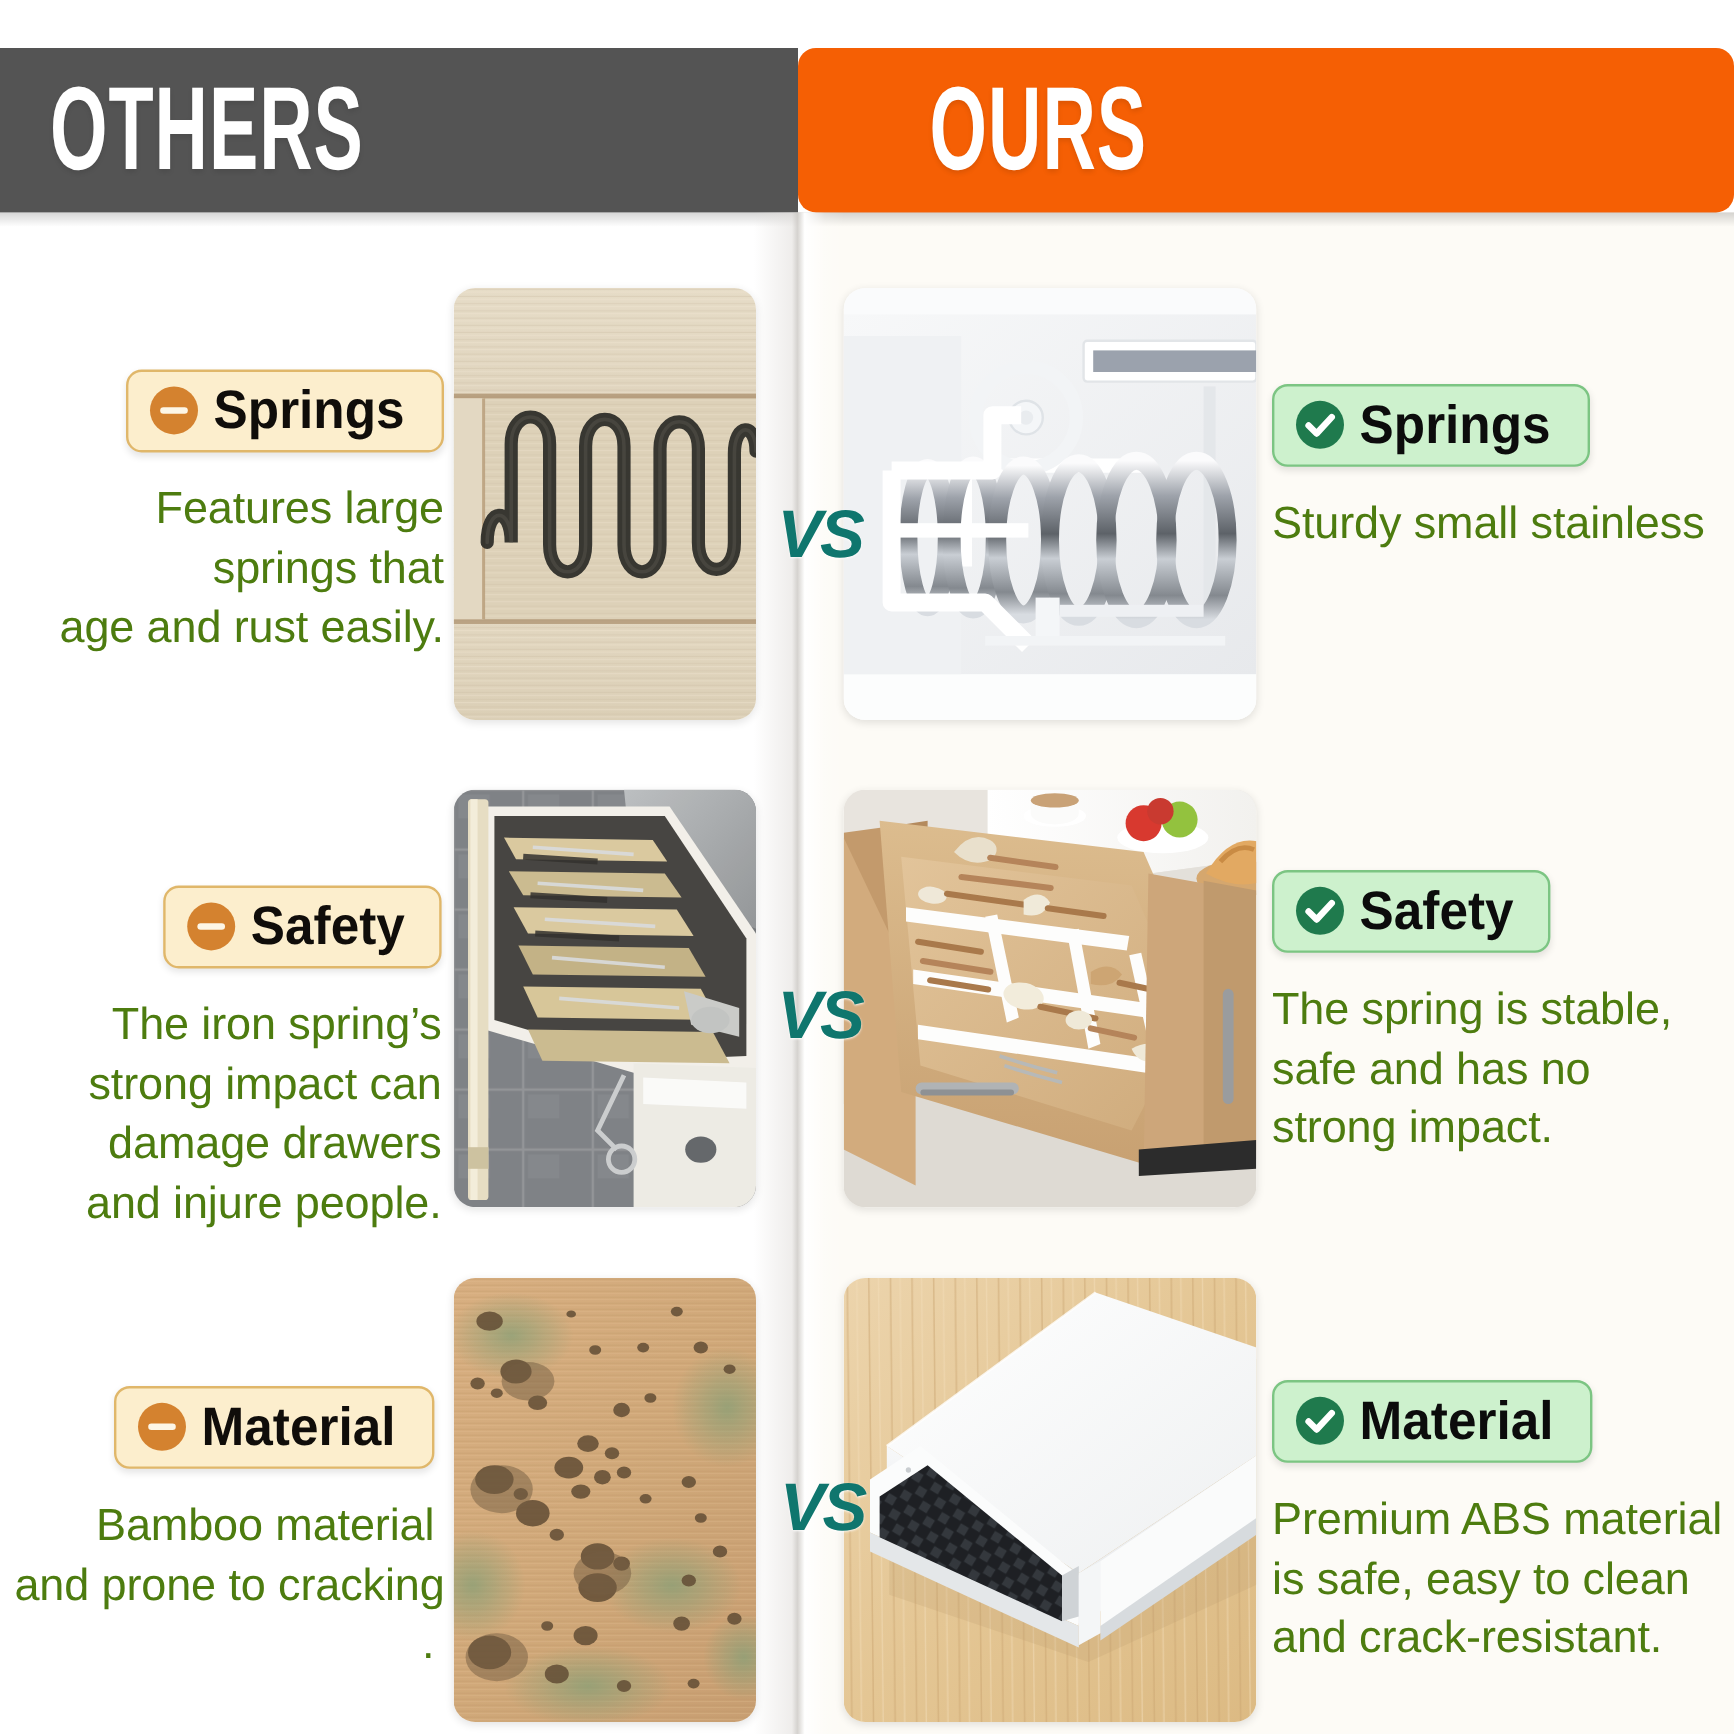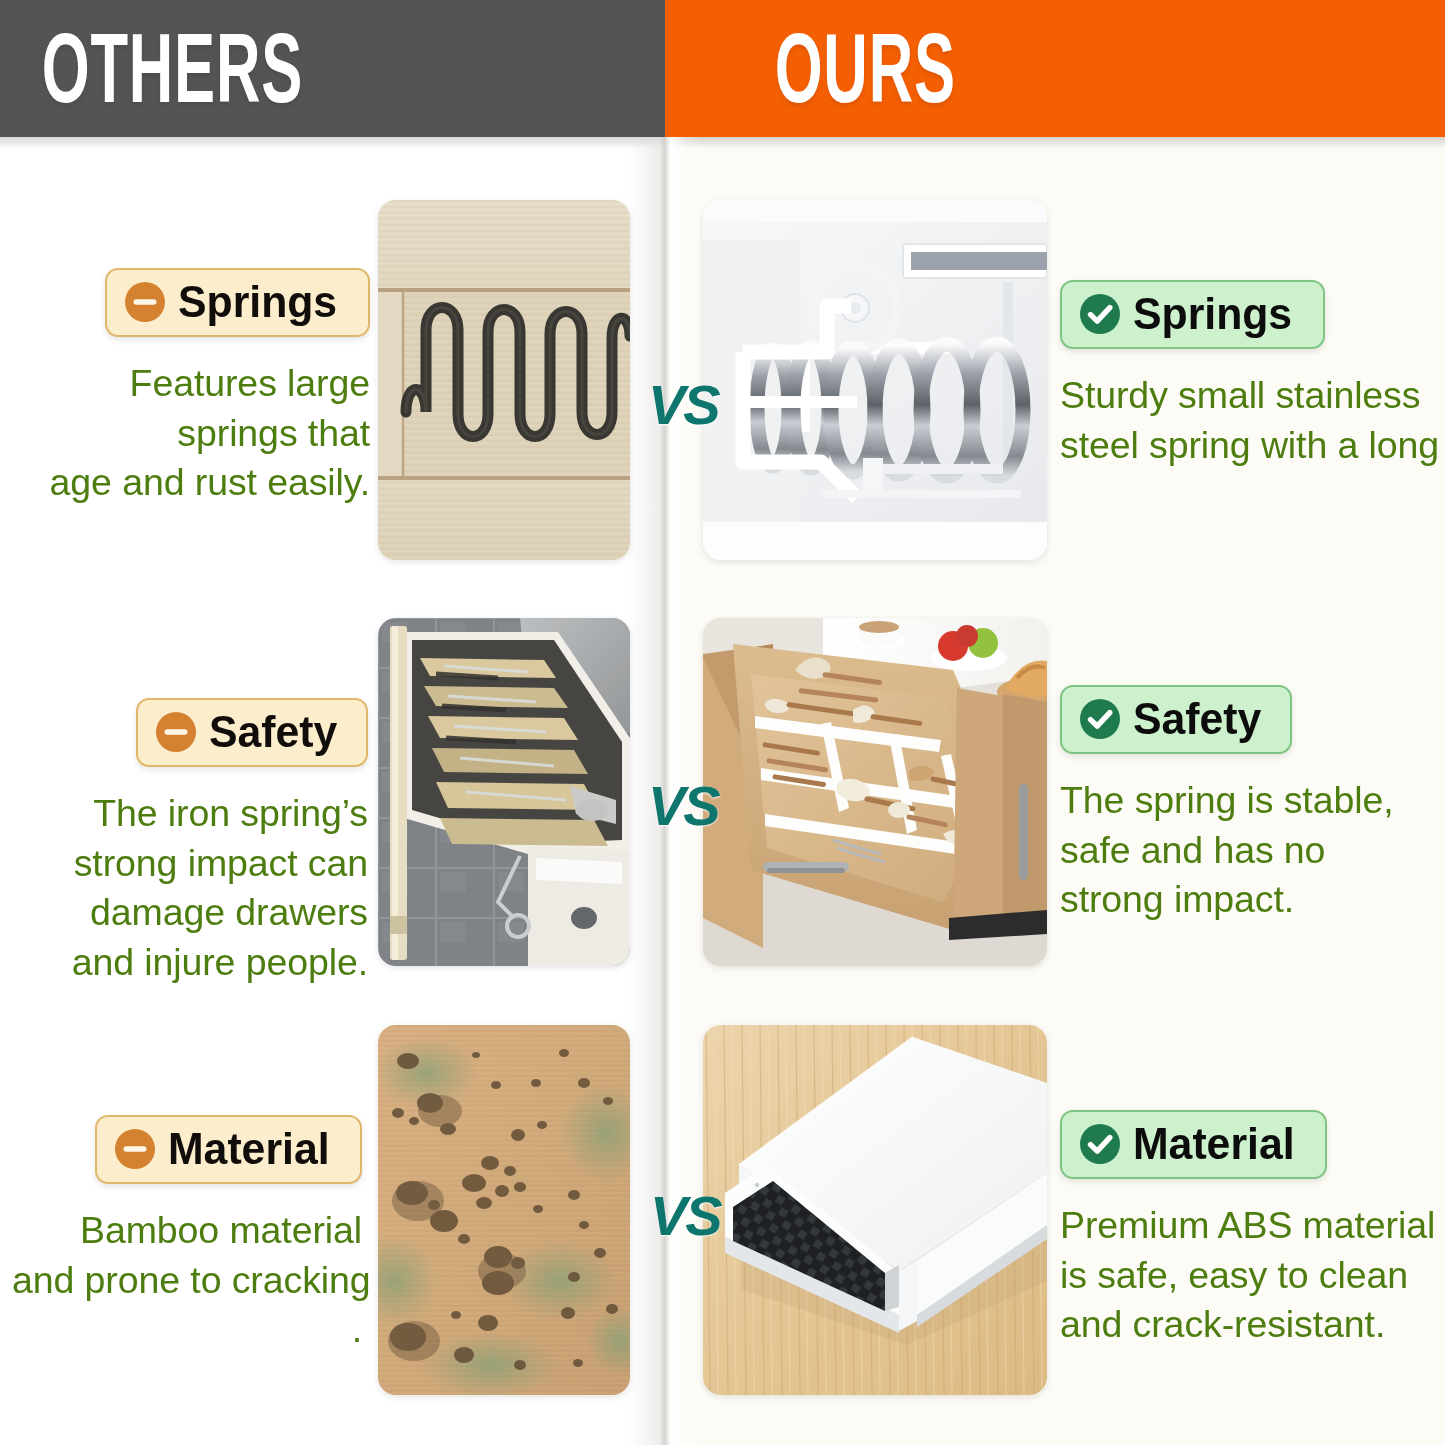--- a/index.html
+++ b/index.html
@@ -6,20 +6,21 @@
   html, body {
     width: 1445px; height: 1445px;
     font-family: "Liberation Sans", sans-serif;
     background: #ffffff;
     overflow: hidden;
   }
   #page {
     position: relative;
     width: 1445px; height: 1359px;
     background: #ffffff;
+    margin-top: 40px;
   }
 
   
   .bg-left {
     position: absolute; left: 0; top: 137px;
     width: 665px; height: 1308px;
     background: #ffffff;
   }
   .bg-right {
     position: absolute; left: 665px; top: 137px;
@@ -39,21 +40,21 @@
     pointer-events: none;
   }
 
   
   .header { position: absolute; left: 0; top: 0; width: 1445px; height: 137px; }
   .header-half {
     position: absolute; top: 0; height: 137px;
     display: flex; align-items: center; justify-content: center;
   }
   .header-left { left: 0; width: 665px; background: #545454; }
-  .header-right { left: 665px; width: 780px; background: #f55f04; }
+  .header-right { left: 665px; width: 780px; background: #f55f04; border-radius: 15px; }
   .header-title {
     color: #ffffff;
     font-family: "Liberation Sans", sans-serif;
     font-weight: bold;
     font-size: 77px;
     letter-spacing: 1px;
     transform: scaleX(0.80) scaleY(1.28);
     transform-origin: center center;
     white-space: nowrap;
     text-shadow: 0 2px 4px rgba(0,0,0,0.10);
@@ -276,21 +277,20 @@
     <div class="col-text-right">
       <span class="badge badge-pos">
         <svg class="badge-icon" width="44" height="44" viewBox="0 0 44 44">
           <circle cx="22" cy="22" r="20" fill="#1f7a4d"></circle>
           <path d="M12.5 22.6 L19.2 29.2 L31.8 15.6" fill="none" stroke="#ffffff" stroke-width="5.4" stroke-linecap="round" stroke-linejoin="round"></path>
         </svg>
         <span class="badge-label">Springs</span>
       </span>
       <div class="body-copy">
         <span class="ln">Sturdy small stainless</span>
-        <span class="ln">steel spring with a long</span>
       </div>
     </div>
   </div>
 
   <div class="row" id="row-1">
 
     <div class="col-text-left">
       <span class="badge badge-neg">
         <svg class="badge-icon" width="44" height="44" viewBox="0 0 44 44">
           <circle cx="22" cy="22" r="20" fill="#d4822f"></circle>

